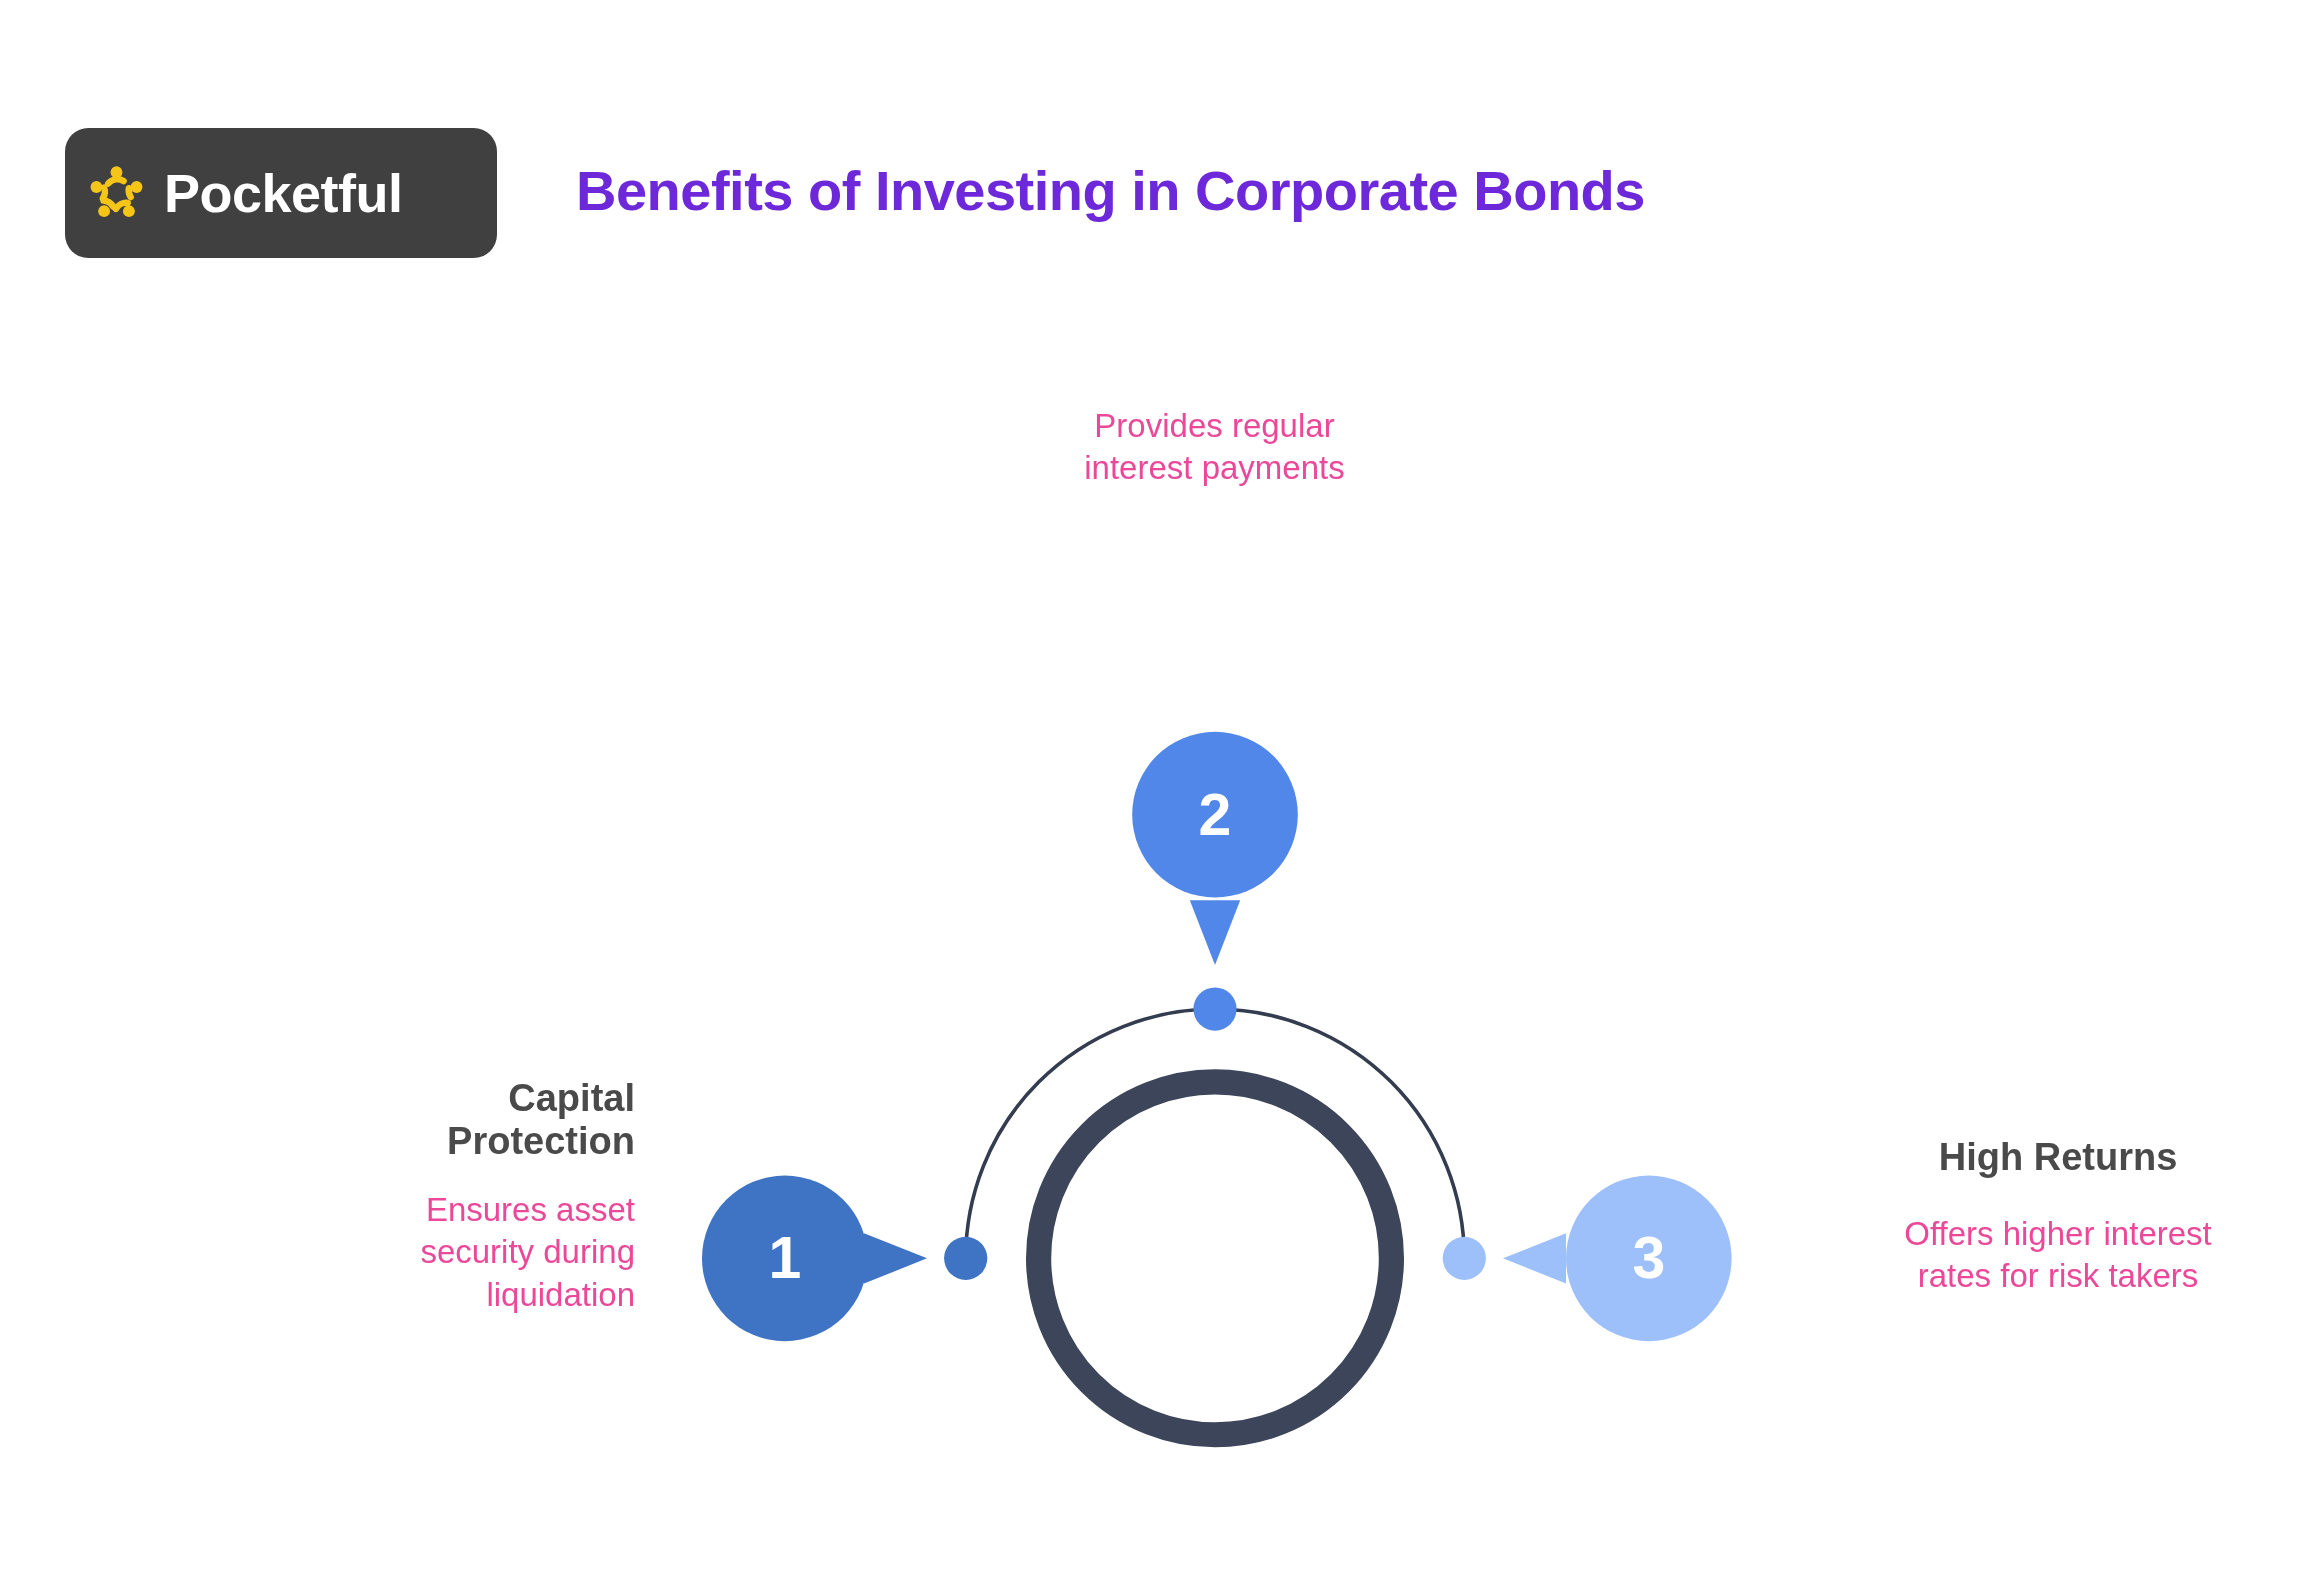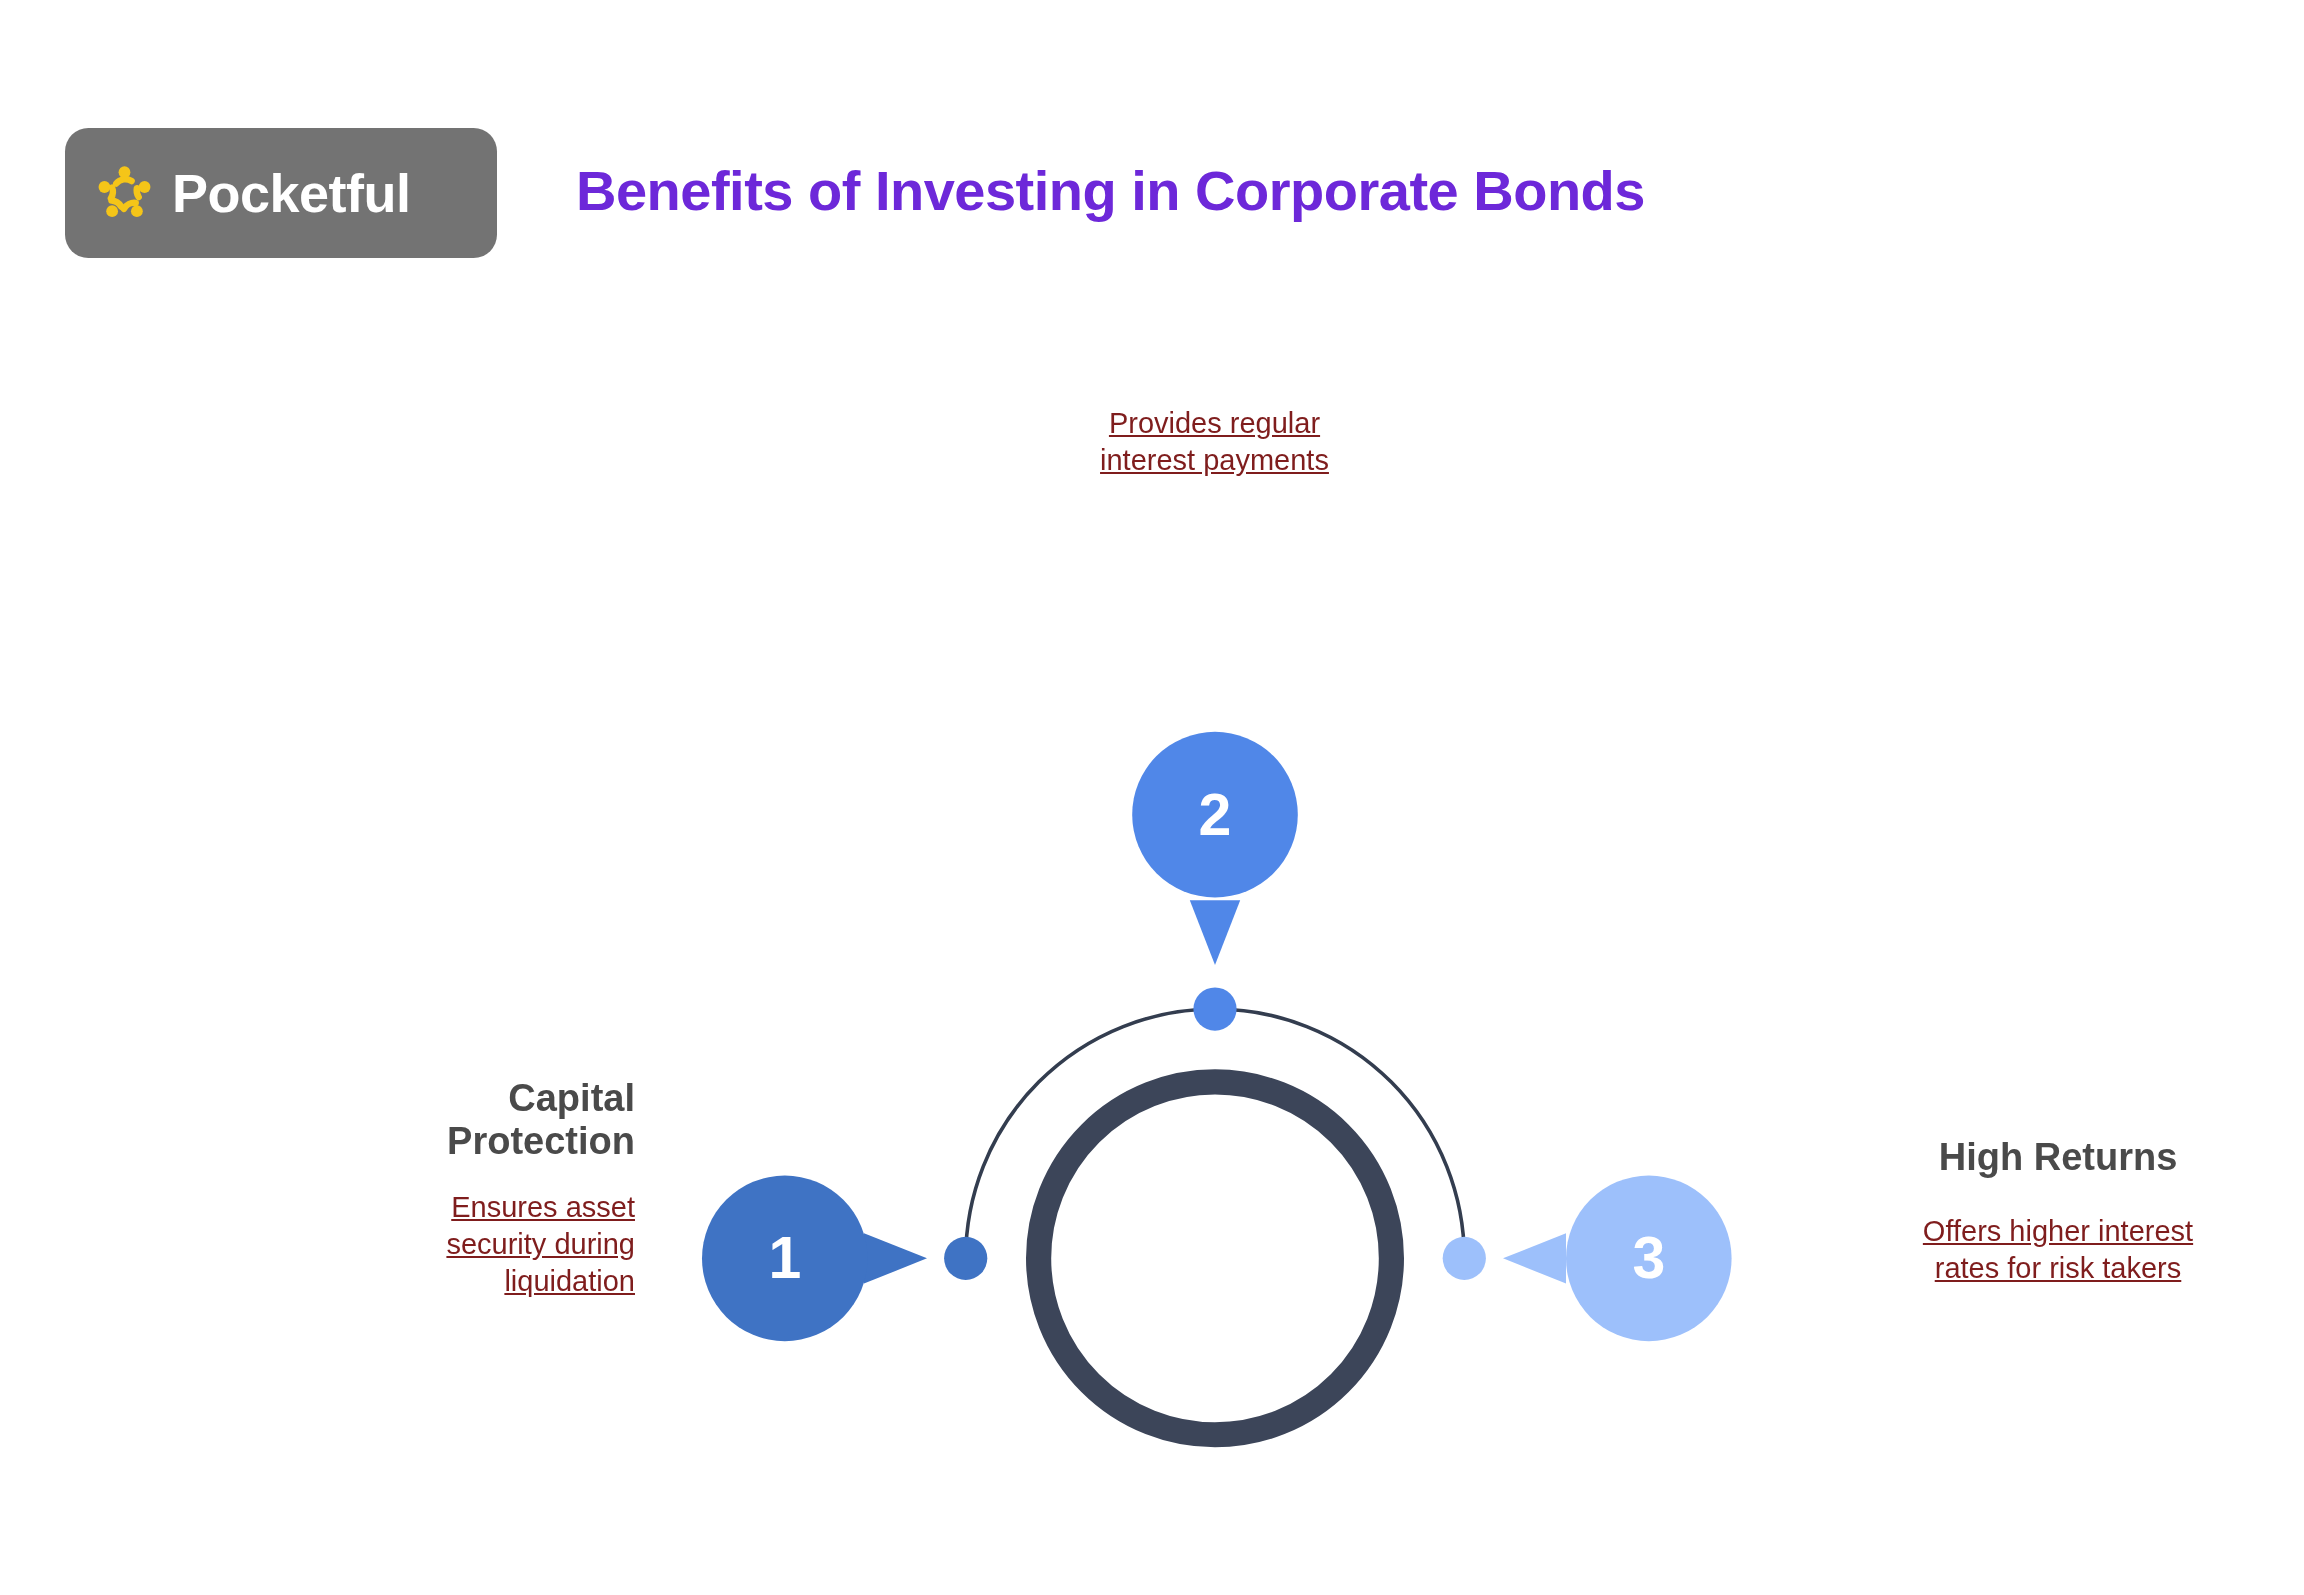--- a/index.html
+++ b/index.html
@@ -19,25 +19,25 @@
     background: #ffffff;
   }
 
   
   #logo-badge {
     position: absolute;
     left: 65px;
     top: 128px;
     width: 432px;
     height: 130px;
-    background: #737373;
+    background: #404040;
     border-radius: 23.4px;
     display: flex;
     align-items: center;
-    padding-left: 30px;
+    padding-left: 22px;
   }
   #logo-mark {
     width: 59px;
     height: 59px;
     flex: 0 0 59px;
     display: block;
   }
   #logo-wordmark {
     margin-left: 18px;
     color: #ffffff;
@@ -86,26 +86,25 @@
     color: #4a4a4a;
   }
   .node-title {
     font-size: 38px;
     font-weight: bold;
     line-height: 1.12;
     color: #4a4a4a;
     white-space: pre-line;
   }
   .node-desc {
-    font-size: 29px;
+    font-size: 33px;
     font-weight: normal;
     line-height: 1.28;
-    color: #7f1d1d;
+    color: #ec4899;
     white-space: pre-line;
-    text-decoration: underline;
   }
 
   
   #node-text-passive-income {
     left: 1014px;
     top: 380px;
     width: 401px;
     text-align: center;
   }
   #node-text-passive-income .node-desc { margin-top: 25px; }

